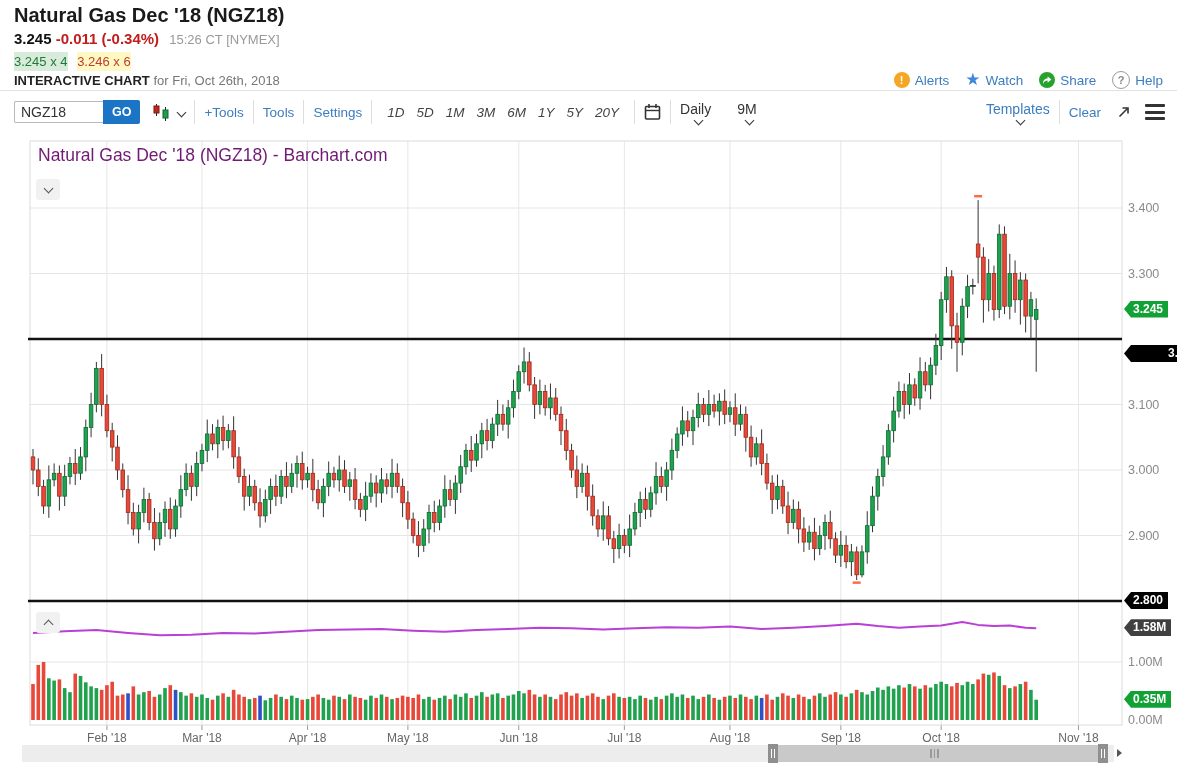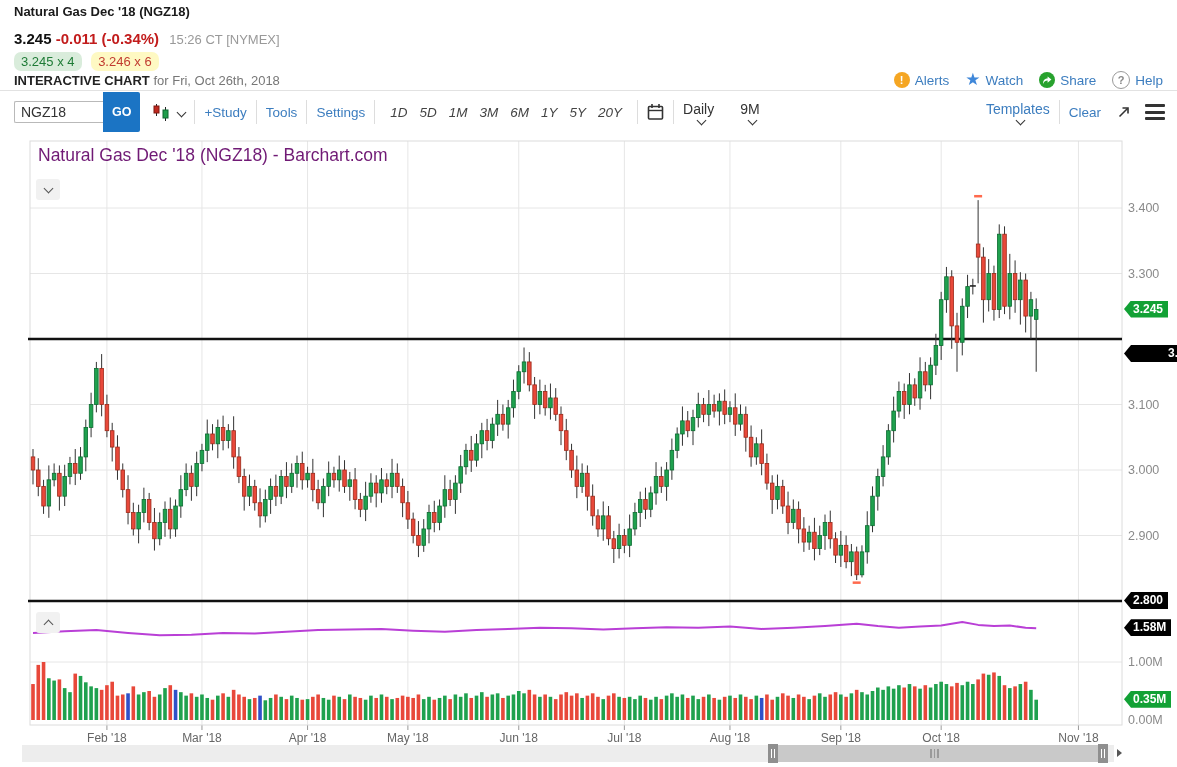--- a/index.html
+++ b/index.html
@@ -1,45 +1,45 @@
 <!DOCTYPE html>
 <html><head>
 <meta charset="utf-8">
 <style>
   html,body{margin:0;padding:0;background:#fff;width:1177px;height:767px;overflow:hidden;
     font-family:"Liberation Sans",sans-serif;-webkit-font-smoothing:antialiased;}
   
   #header{position:absolute;left:0;top:0;width:1177px;height:91px;background:#fff;}
-  #sym-title{position:absolute;left:14px;top:4px;font-size:13px;font-weight:700;color:#1a1a1a;}
+  #sym-title{position:absolute;left:14px;top:4px;font-size:20px;font-weight:700;color:#1a1a1a;}
   #price-row{position:absolute;left:14px;top:30px;font-size:15px;}
   #last-price{font-weight:700;color:#111;}
   #price-change{font-weight:700;color:#c21c1c;margin-left:0;}
   #quote-time{font-size:13px;color:#999;margin-left:6px;}
   #badge-row{position:absolute;left:14px;top:52px;font-size:13px;}
-  .quote-badge{display:inline-block;padding:2px 7px;margin-right:6px;border-radius:7px;}
+  .quote-badge{display:inline-block;padding:2px 0;margin-right:6px;border-radius:0;}
   .quote-badge.bid{background:#d9ecdb;color:#1e7b36;}
   .quote-badge.ask{background:#fef9c3;color:#c13c30;}
   #ic-row{position:absolute;left:14px;top:73px;font-size:13px;color:#777;}
   #ic-row b{color:#222;font-weight:700;}
   #header-links{position:absolute;right:14px;top:71px;display:flex;gap:16px;align-items:center;font-size:13.5px;}
   .hlink{display:flex;align-items:center;gap:5px;color:#3c7dbf;cursor:pointer;}
   .circ{width:16px;height:16px;border-radius:50%;display:flex;align-items:center;justify-content:center;
         font-size:11px;font-weight:700;color:#fff;}
   .circ.alert{background:#f5a623;}
   .circ.share{background:#28a22e;}
   .circ.help{background:#fff;border:1.5px solid #9a9a9a;color:#888;font-size:11px;}
   .star{color:#3f87d9;font-size:17px;line-height:16px;}
   #header-divider{position:absolute;left:0;top:90px;width:1177px;height:1px;background:#e2e2e2;}
   
   #toolbar{position:absolute;left:0;top:91px;width:1177px;height:42px;background:#fff;
            border-bottom:1px solid #c9c9c9;display:flex;align-items:center;}
   #toolbar .vdiv{width:1px;height:24px;background:#ddd;margin:0 9px;}
   #symbol-input{width:76px;height:20px;margin-left:14px;border:1px solid #b9b9b9;border-right:none;
     border-radius:2px 0 0 2px;padding:0 6px;font-size:14px;color:#333;font-family:"Liberation Sans",sans-serif;}
-  #go-btn{height:40px;background:#1b74c4;color:#fff;border:none;border-radius:0 2px 2px 0;
+  #go-btn{height:24px;background:#1b74c4;color:#fff;border:none;border-radius:0 2px 2px 0;
     font-size:12.5px;font-weight:700;padding:0 9px;cursor:pointer;}
   .tlink{color:#3c7dbf;font-size:13.5px;cursor:pointer;}
   .period{color:#444;font-size:13.5px;margin:0 6px;cursor:pointer;font-style:italic;}
   .chev{display:inline-block;width:6px;height:6px;border-right:1.8px solid #333;border-bottom:1.8px solid #333;
         transform:rotate(45deg);margin-left:6px;vertical-align:2px;}
   .selector{display:flex;align-items:center;color:#333;font-size:14px;cursor:pointer;flex-direction:column;}
   #tb-right{position:absolute;right:12px;top:0;height:42px;display:flex;align-items:center;}
   #hamburger{width:20px;display:flex;flex-direction:column;gap:3.5px;cursor:pointer;margin-left:14px;}
   #hamburger div{height:3px;background:#333;border-radius:1px;}
   
@@ -49,21 +49,21 @@
      display:flex;align-items:center;justify-content:center;cursor:pointer;}
   .collapse-btn .chev{border-color:#555;margin:0;}
   .collapse-btn .chev.down{transform:rotate(45deg);margin-top:-3px;}
   .collapse-btn .chev.up{transform:rotate(-135deg);margin-top:3px;}
   #collapse-main{top:46px;}
   #collapse-lower{top:479px;}
   .badge{position:absolute;left:1124px;height:17px;line-height:17px;color:#fff;font-size:12px;font-weight:700;
      padding:0 5px 0 9px;clip-path:polygon(0 50%,7px 0,100% 0,100% 100%,7px 100%);}
   .badge.green{background:#12a135;}
   .badge.black{background:#000;}
-  .badge.purple{background:#000000;}
+  .badge.purple{background:#404040;}
   
   #hscroll{position:absolute;left:22px;top:612px;width:1092px;height:17px;background:#ededed;}
   #hthumb{position:absolute;left:746px;top:0;width:340px;height:17px;background:#c9c9c9;cursor:grab;}
   .sb-handle{position:absolute;top:-1px;width:10px;height:19px;background:#8f8f8f;display:flex;
      align-items:center;justify-content:center;gap:2px;cursor:ew-resize;}
   .sb-handle div{width:1px;height:9px;background:#fff;}
   #sb-grip{position:absolute;left:162px;top:4px;display:flex;gap:2px;}
   #sb-grip div{width:1.5px;height:9px;background:#9a9a9a;}
   .tri{width:0;height:0;position:absolute;top:616px;}
   #sb-left{left:26px;border-top:4.5px solid transparent;border-bottom:4.5px solid transparent;border-right:5px solid #555;}
@@ -118,21 +118,21 @@
   <span style="display:flex;align-items:center;margin-left:12px;cursor:pointer;">
     <svg width="20" height="19" viewBox="0 0 20 19">
       <line x1="4.5" y1="1" x2="4.5" y2="13" stroke="#222" stroke-width="1"></line>
       <rect x="2" y="3" width="5" height="7" fill="#c0281e" stroke="#7c1810" stroke-width="1"></rect>
       <line x1="13.5" y1="4" x2="13.5" y2="18" stroke="#222" stroke-width="1"></line>
       <rect x="11" y="7" width="5" height="8" fill="#1f9d4b" stroke="#0e6630" stroke-width="1"></rect>
     </svg>
     <span class="chev"></span>
   </span>
   <span class="vdiv"></span>
-  <span class="tlink">+Study</span>
+  <span class="tlink">+Tools</span>
   <span class="vdiv"></span>
   <span class="tlink">Tools</span>
   <span class="vdiv"></span>
   <span class="tlink">Settings</span>
   <span class="vdiv"></span>
   <span class="period">1D</span>
   <span class="period">5D</span>
   <span class="period">1M</span>
   <span class="period">3M</span>
   <span class="period">6M</span>

